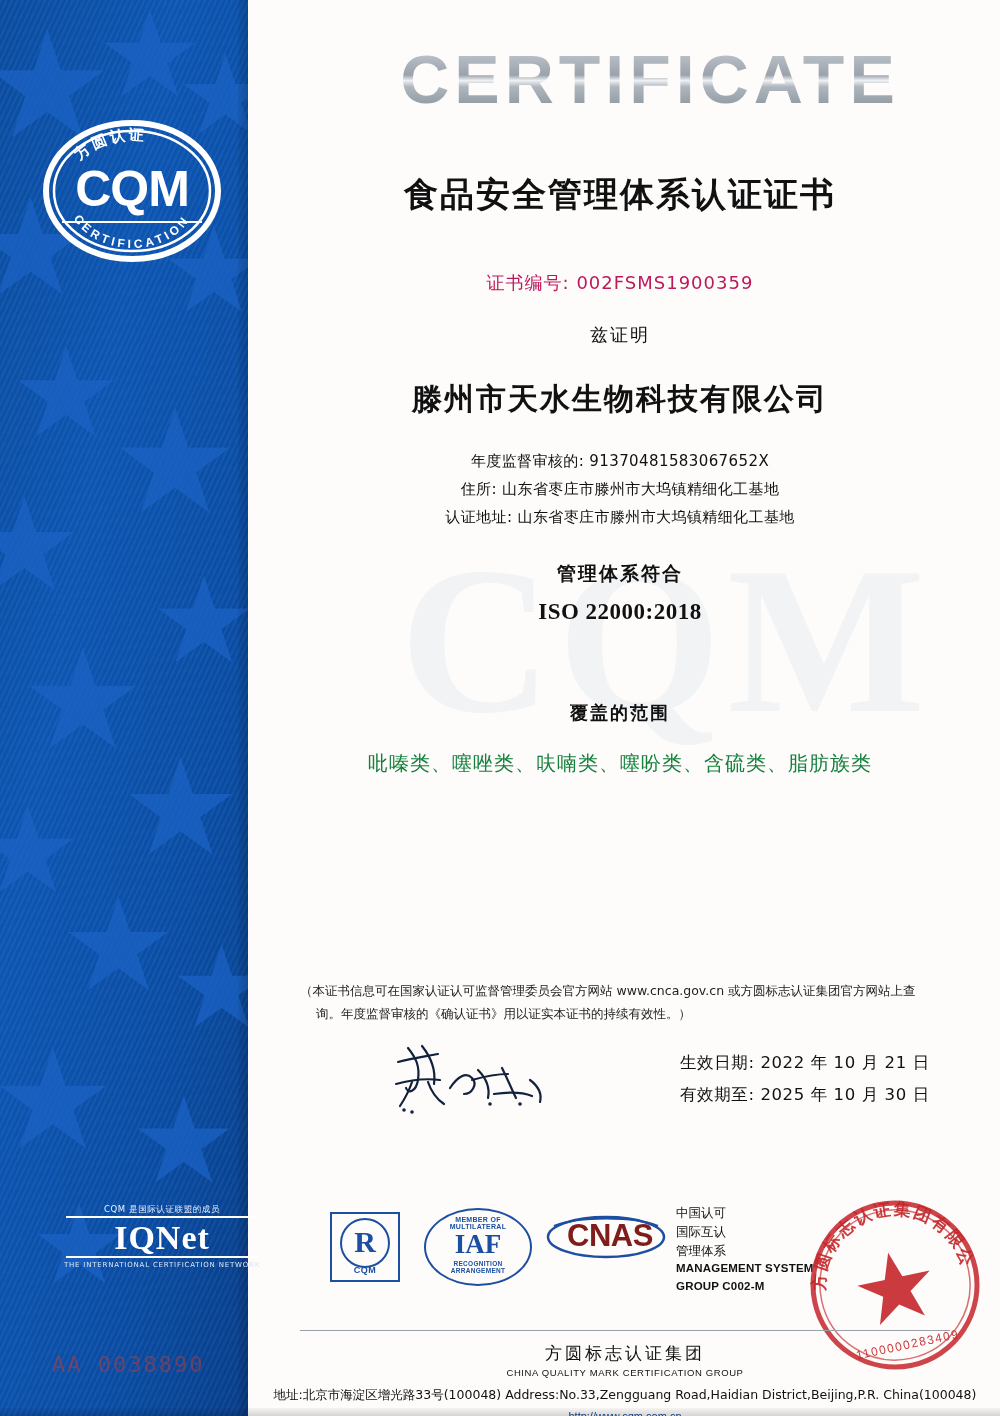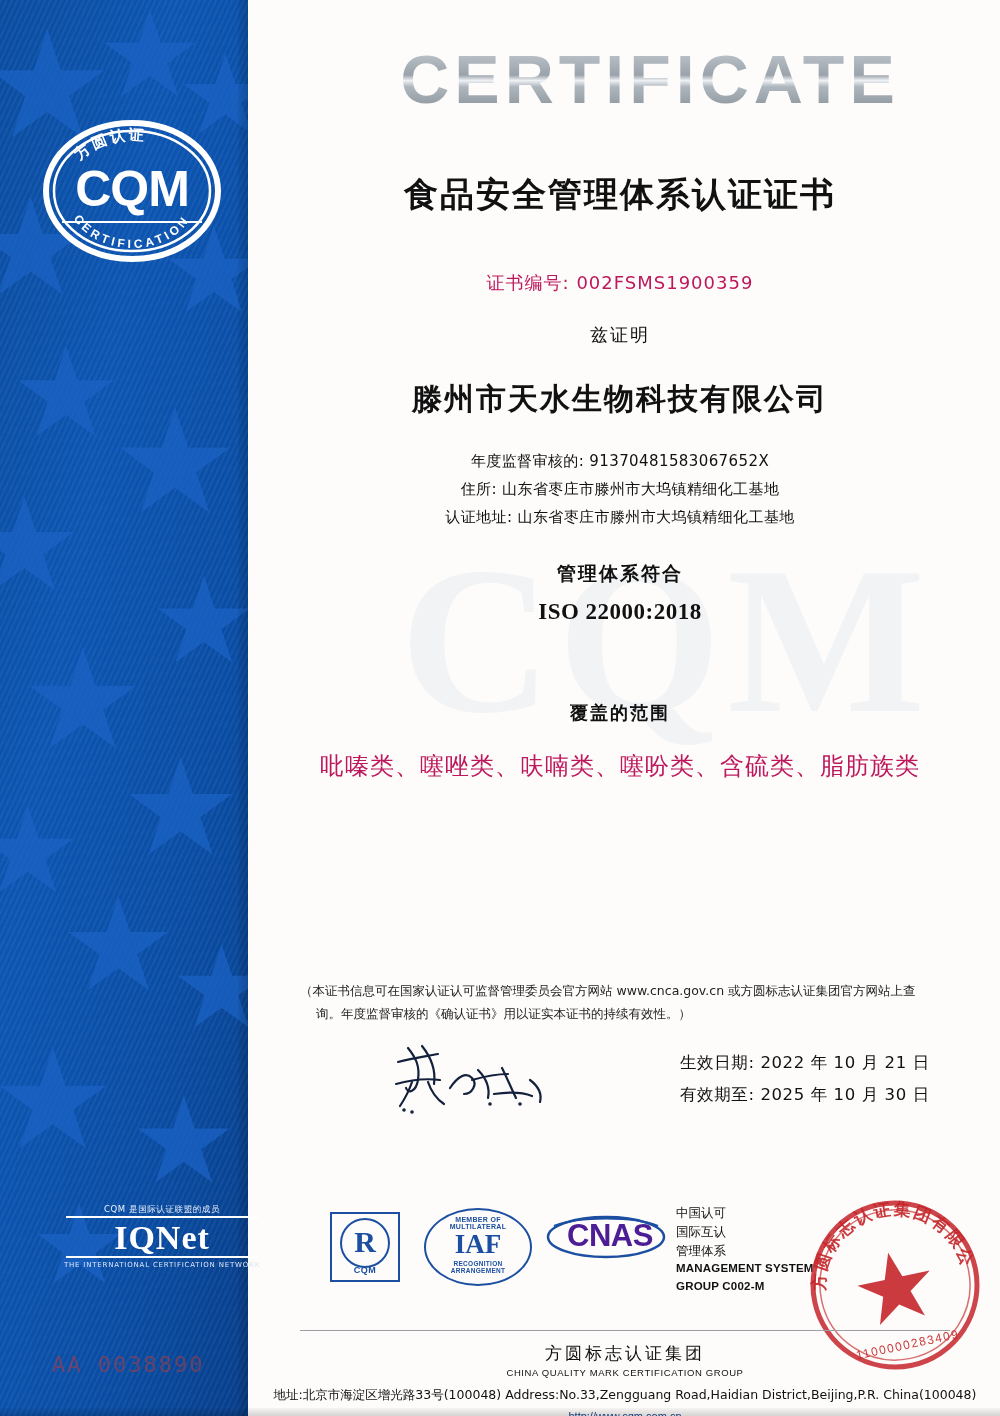--- a/index.html
+++ b/index.html
@@ -160,22 +160,22 @@
     font-family: "DejaVu Sans", sans-serif;
     font-size: 18px;
     font-weight: bold;
     color: #111;
     margin-top: 76px;
     letter-spacing: 2px;
   }
   .scope-text {
     text-align: center;
     font-family: "DejaVu Sans", sans-serif;
-    font-size: 24px;
-    color: #be185d;
+    font-size: 20px;
+    color: #15803d;
     line-height: 1.65;
     margin-top: 22px;
     letter-spacing: 1px;
   }
 
   
   #disclaimer {
     position: absolute;
     left: 300px; top: 980px;
     width: 640px;
@@ -309,21 +309,21 @@
   }
   #cnas {
     position: absolute;
     left: 508px; top: 28px;
     width: 124px;
   }
   #cnas .cnas-text {
     font-family: "Liberation Sans", sans-serif;
     font-size: 31px;
     font-weight: bold;
-    color: #4c1d95;
+    color: #7f1d1d;
     letter-spacing: -0.5px;
   }
   #cnas-lines {
     position: absolute;
     left: 636px; top: 14px;
     font-family: "DejaVu Sans", sans-serif;
     font-size: 12.5px;
     color: #111;
     line-height: 1.5;
   }

